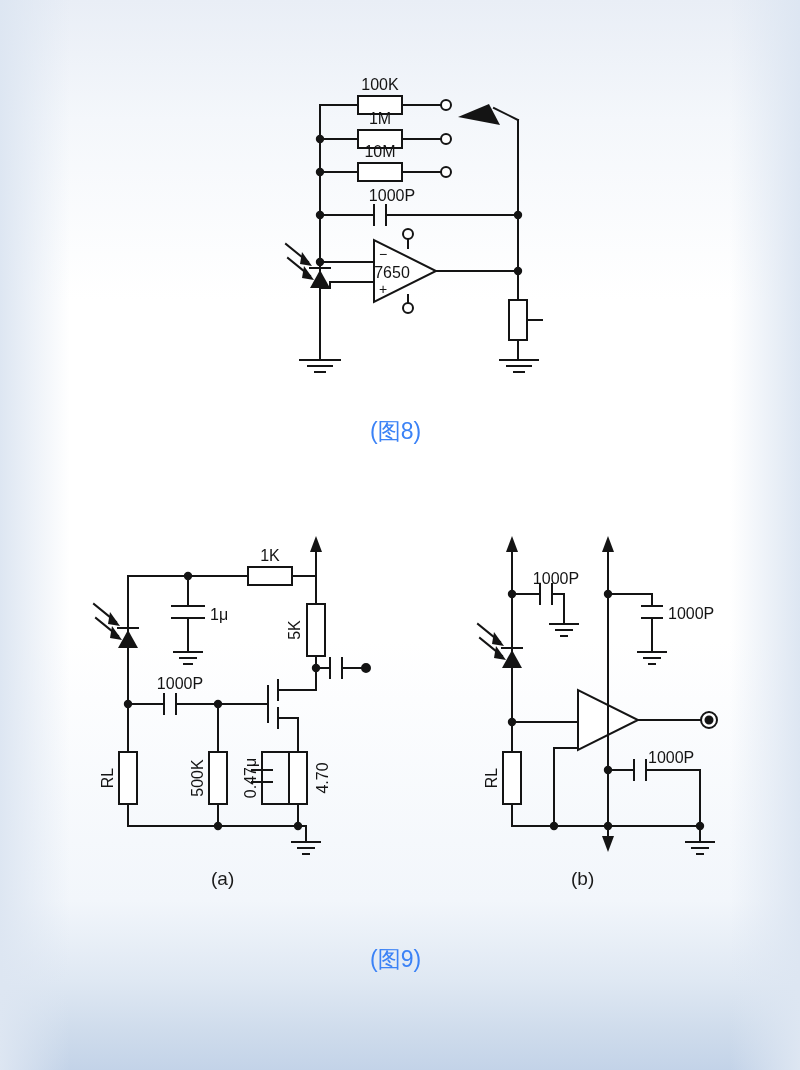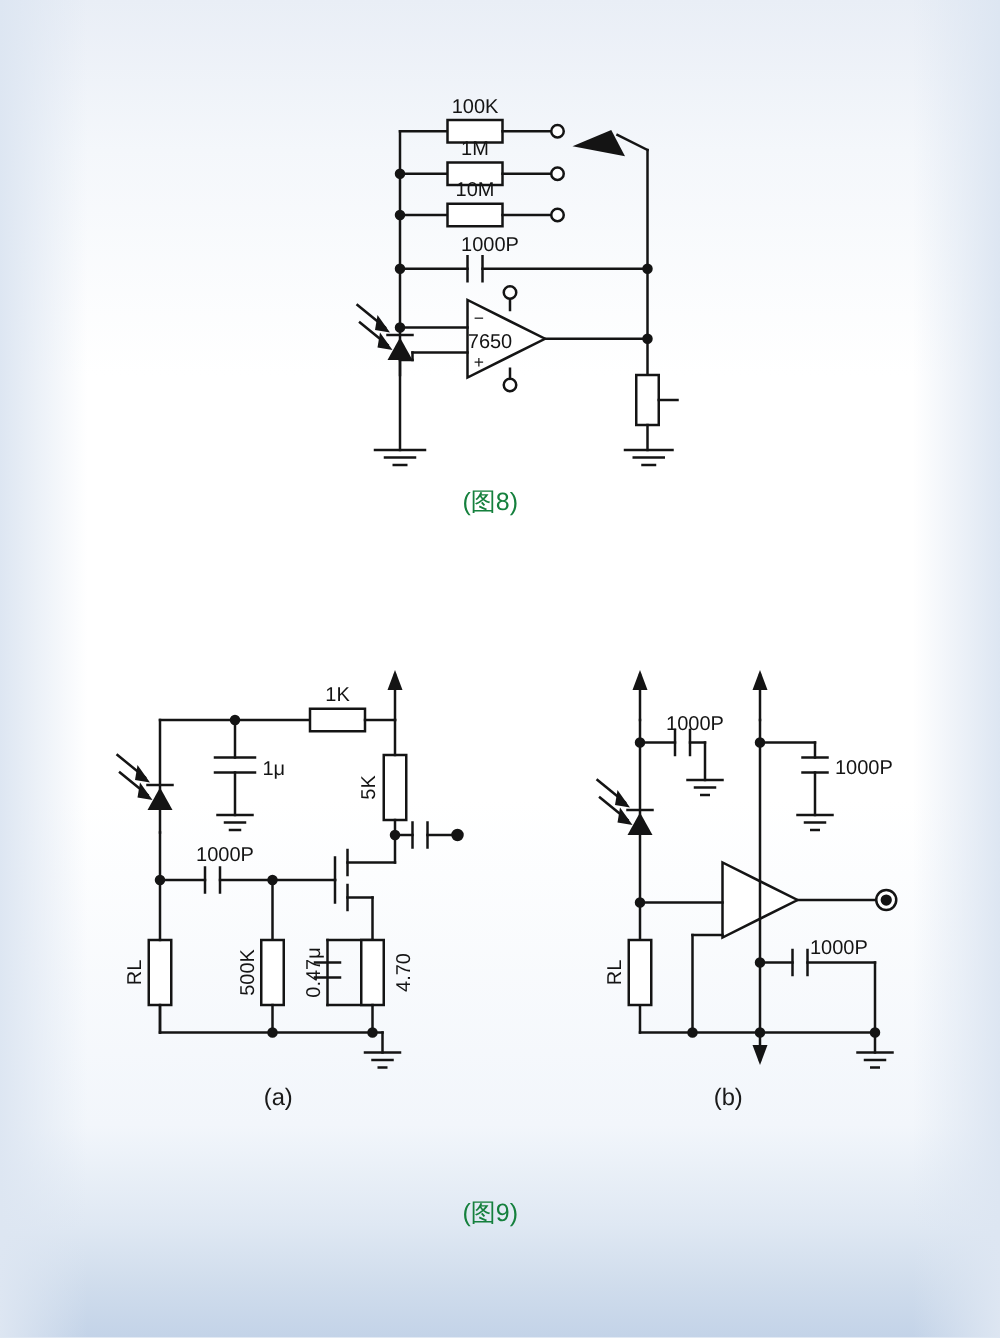--- a/index.html
+++ b/index.html
@@ -25,24 +25,25 @@
     pointer-events:none;
   }
   .side-shade-right{
     position:absolute;right:0;top:0;width:70px;height:1070px;
     background:linear-gradient(to left,#dde6f2,rgba(255,255,255,0));
     pointer-events:none;
   }
   .canvas{position:absolute;left:0;top:0;width:800px;height:1070px;}
   .cap-label{
     position:absolute;
-    font-size:20px;
-    color:#15803d;
+    font-size:23px;
+    color:#3b82f6;
     letter-spacing:0px;
     white-space:nowrap;
+    margin-top:28px;
   }
   .sub-label{
     position:absolute;
     font-size:19px;
     color:#1a1a1a;
     white-space:nowrap;
   }
   svg text{font-family:"Liberation Sans", sans-serif;fill:#141414;}
 </style>
 </head>
@@ -293,13 +294,13 @@
 
   <text x="556" y="584" font-size="16" text-anchor="middle">1000P</text>
   <text x="668" y="619" font-size="16" text-anchor="start">1000P</text>
   <text x="648" y="763" font-size="16" text-anchor="start">1000P</text>
   <text x="497" y="778" font-size="16" text-anchor="middle" transform="rotate(-90 497 778)">RL</text>
 </svg>
 
 <div class="cap-label" style="left:370px;top:388px;">(图8)</div>
 <div class="sub-label" style="left:211px;top:868px;">(a)</div>
 <div class="sub-label" style="left:571px;top:868px;">(b)</div>
-<div class="cap-label" style="left:370px;top:957px;">(图9)</div>
+<div class="cap-label" style="left:370px;top:916px;">(图9)</div>
 
 </body></html>

